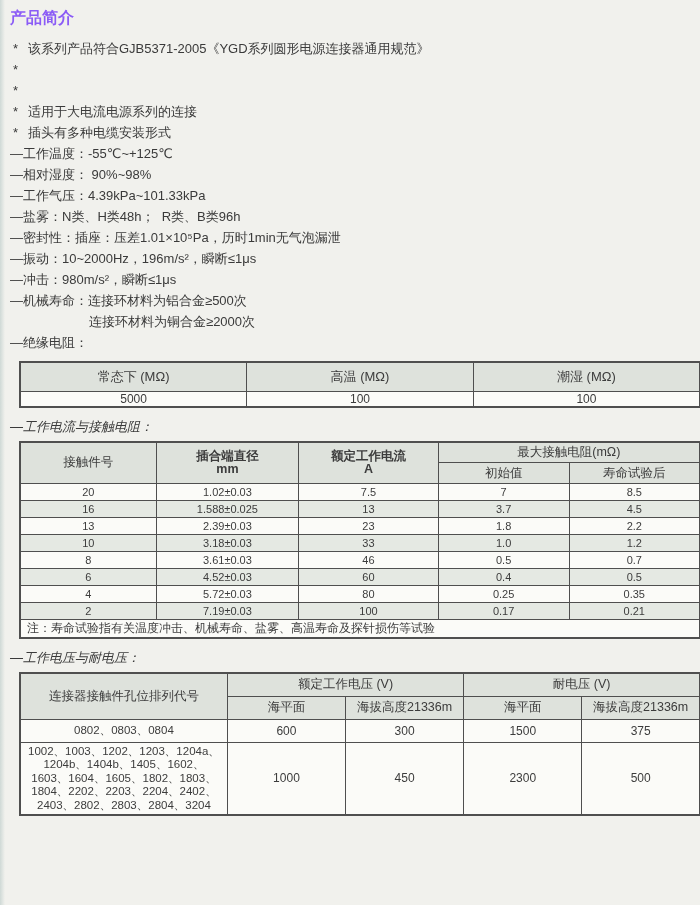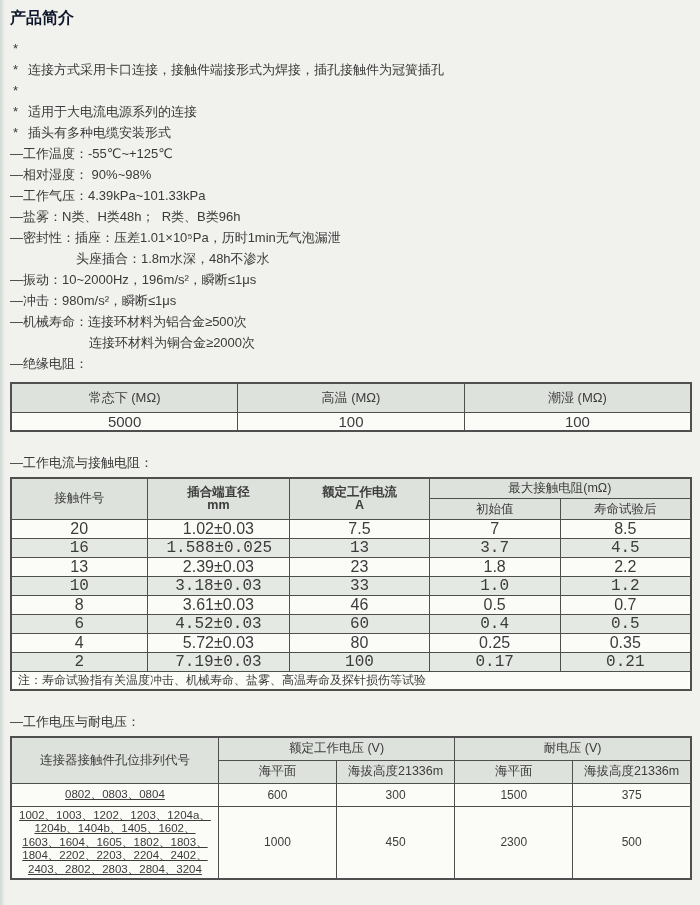--- a/index.html
+++ b/index.html
@@ -19,83 +19,84 @@
     color:var(--text);
     font-family:"Liberation Sans","DejaVu Sans",sans-serif;
   }
   .scan-edge{
     position:absolute;left:0;top:0;width:5px;height:905px;
     background:linear-gradient(90deg,var(--edge-tint),rgba(207,217,214,0));
   }
   .page{position:relative;width:700px;height:905px;padding:8px 8px 0 10px;}
 
   .doc-title{
-    font-size:16px;font-weight:bold;color:#0f172a;
+    font-size:16px;font-weight:bold;color:#8b5cf6;
     margin:0 0 10px 0;line-height:20px;
   }
   .specs-title{margin-top:24px;}
 
   .bullet-row{display:flex;height:21px;line-height:21px;font-size:13px;}
   .bullet-marker{width:18px;flex:0 0 18px;text-align:left;padding-left:3px;}
 
   .spec-line{height:21px;line-height:21px;font-size:13px;white-space:pre;}
   .spec-line.indent-1{padding-left:66px;}
   .spec-line.indent-2{padding-left:79px;}
-  .table-label{margin-top:20px;margin-bottom:4px;}
+  .table-label{margin-top:8px;margin-bottom:4px;font-style:italic;}
 
   table.tbl{
     width:100%;
     border-collapse:collapse;
     border:2px solid var(--border);
     table-layout:fixed;
     background:var(--cell-bg);
+    margin-left:9px;
   }
   .tbl th,.tbl td{
     border:1px solid var(--border);
     text-align:center;
     font-weight:normal;
     padding:0 2px;
     color:#3c3c3c;
   }
   .tbl thead th{background:var(--header-bg);font-size:12.5px;}
 
   #t1{margin-top:8px;}
   #t1 th{height:29px;font-size:13px;}
-  #t1 td{height:14px;font-size:15px;}
+  #t1 td{height:14px;font-size:12px;}
 
   #t2 thead tr{height:21px;}
   #t2 thead .th-line{line-height:13px;font-size:12.5px;font-weight:bold;}
-  #t2 tbody td{height:17px;font-size:16px;padding:0 19px;}
-  #t2 tbody tr.stripe td{background:var(--stripe-bg);font-family:Liberation Mono, monospace;}
+  #t2 tbody td{height:17px;font-size:11px;padding:0 19px;}
+  #t2 tbody tr.stripe td{background:var(--stripe-bg);}
   #t2 td.note-cell{
     text-align:left;height:15px;font-size:12px;padding:0 6px;
   }
 
   #t3 thead tr{height:23px;}
   #t3 tbody td{font-size:12px;height:23px;}
   #t3 td.codes-cell{
-    font-size:11.5px;line-height:13.5px;padding:2px 6px;text-decoration:underline;
+    font-size:11.5px;line-height:13.5px;padding:2px 6px;
   }
 </style>
 </head>
 <body>
 
 <div class="scan-edge"></div>
 
 <div class="page">
 
   <h2 class="doc-title">产品简介</h2>
 
   <div id="bullet-list">
       <div class="bullet-row">
         <span class="bullet-marker">*</span>
-      </div>
-      <div class="bullet-row">
-        <span class="bullet-marker">*</span>
-        <span class="bullet-text">连接方式采用卡口连接，接触件端接形式为焊接，插孔接触件为冠簧插孔</span>
+        <span class="bullet-text">该系列产品符合GJB5371-2005《YGD系列圆形电源连接器通用规范》</span>
+      </div>
+      <div class="bullet-row">
+        <span class="bullet-marker">*</span>
       </div>
       <div class="bullet-row">
         <span class="bullet-marker">*</span>
       </div>
       <div class="bullet-row">
         <span class="bullet-marker">*</span>
         <span class="bullet-text">适用于大电流电源系列的连接</span>
       </div>
       <div class="bullet-row">
         <span class="bullet-marker">*</span>
@@ -103,21 +104,20 @@
       </div>
     </div>
 
 
   <div id="spec-list">
       <div class="spec-line indent-0">—工作温度：-55℃~+125℃</div>
       <div class="spec-line indent-0">—相对湿度： 90%~98%</div>
       <div class="spec-line indent-0">—工作气压：4.39kPa~101.33kPa</div>
       <div class="spec-line indent-0">—盐雾：N类、H类48h；  R类、B类96h</div>
       <div class="spec-line indent-0">—密封性：插座：压差1.01×10⁵Pa，历时1min无气泡漏泄</div>
-      <div class="spec-line indent-1">头座插合：1.8m水深，48h不渗水</div>
       <div class="spec-line indent-0">—振动：10~2000Hz，196m/s²，瞬断≤1μs</div>
       <div class="spec-line indent-0">—冲击：980m/s²，瞬断≤1μs</div>
       <div class="spec-line indent-0">—机械寿命：连接环材料为铝合金≥500次</div>
       <div class="spec-line indent-2">连接环材料为铜合金≥2000次</div>
     </div>
 
   <div class="spec-line">—绝缘电阻：</div>
 
   <table class="tbl" id="t1">
     <thead>

